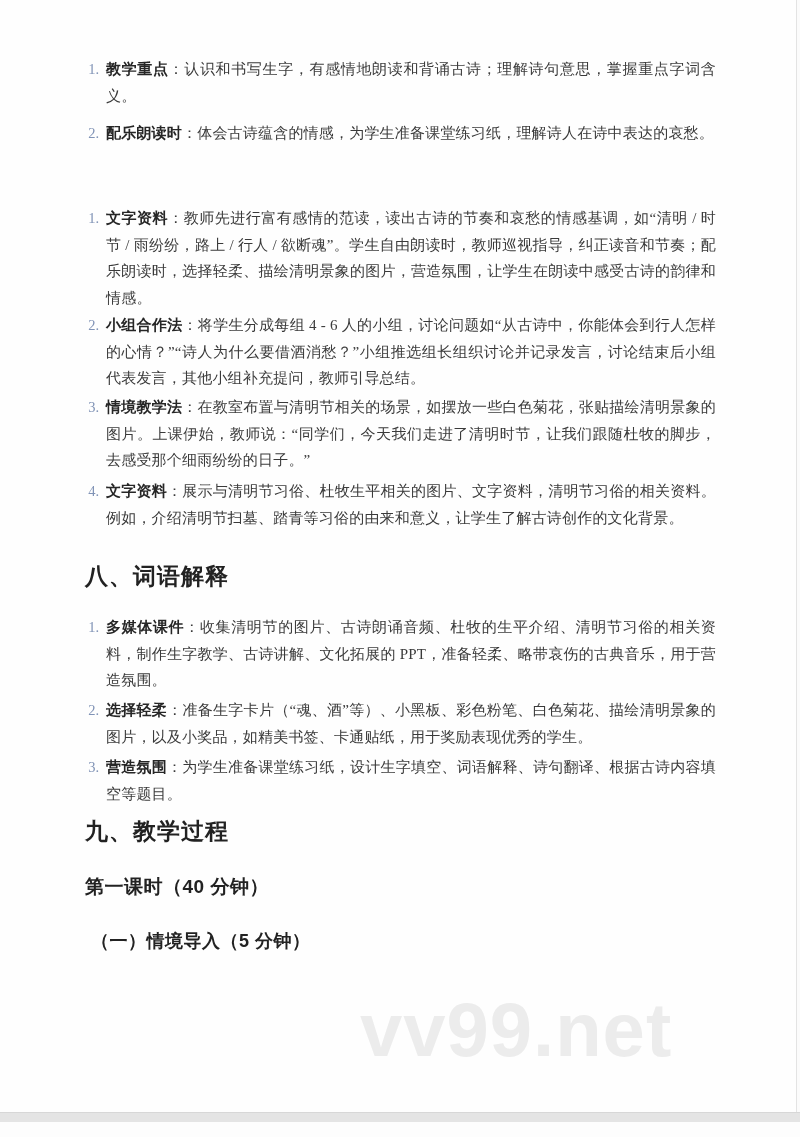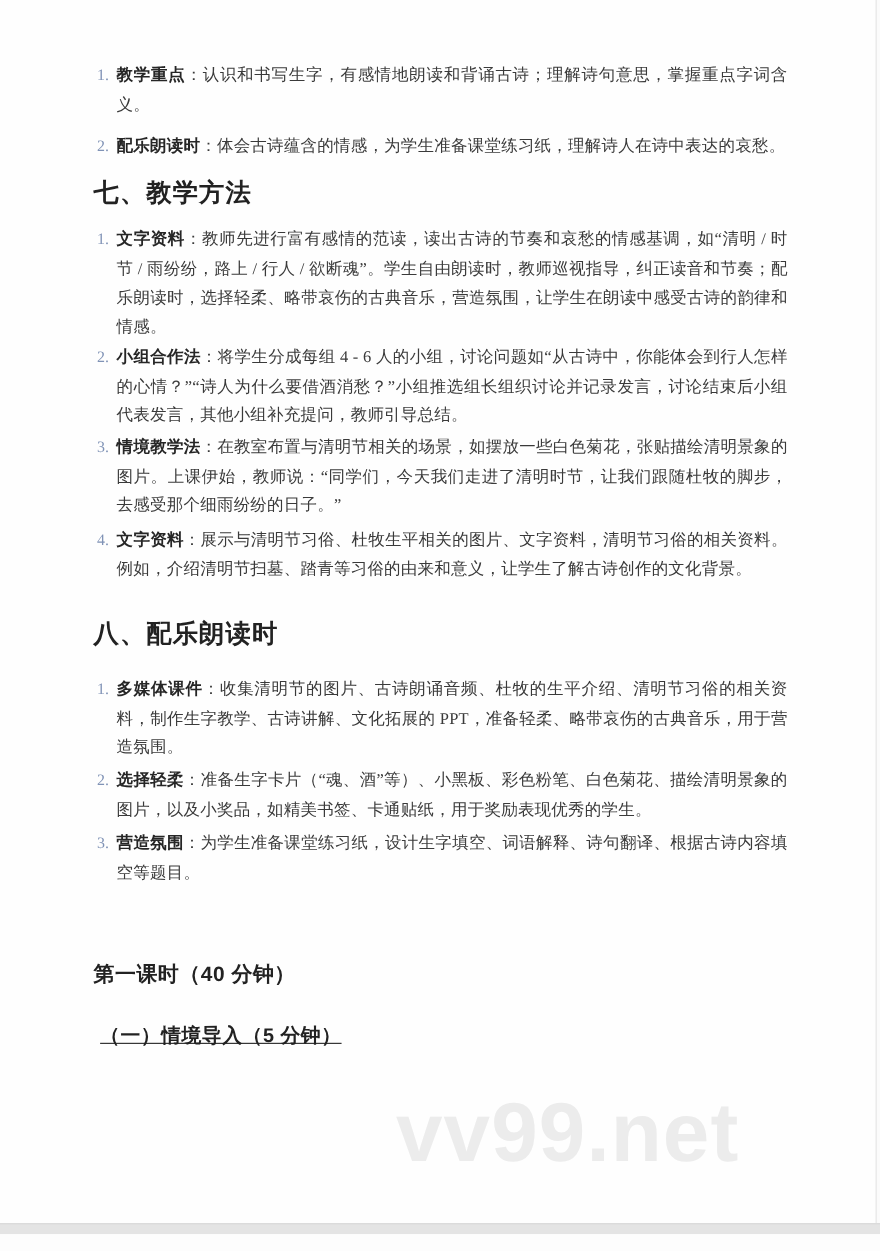--- a/index.html
+++ b/index.html
@@ -114,73 +114,73 @@
   .pos-m1 { top: 205px; }
   .pos-m2 { top: 312px; }
   .pos-m3 { top: 394px; }
   .pos-m4 { top: 478px; }
   .pos-s8 { top: 561px; }
   .pos-p1 { top: 614px; }
   .pos-p2 { top: 697px; }
   .pos-p3 { top: 754px; }
   .pos-s9 { top: 816px; }
   .pos-t1 { top: 874px; }
-  .pos-t2 { top: 929px; text-decoration: underline; }
+  .pos-t2 { top: 929px; }
 </style>
 </head>
 <body>
 
 <div class="viewport">
   <div class="page">
 
     <div class="watermark">vv99.net</div>
 
     <div class="item pos-i1">
       <span class="num">1.</span>
       <span class="txt"><b>教学重点</b><span>：认识和书写生字，有感情地朗读和背诵古诗；理解诗句意思，掌握重点字词含义。</span></span>
     </div>
     <div class="item pos-i2">
       <span class="num">2.</span>
       <span class="txt"><b>配乐朗读时</b><span>：体会古诗蕴含的情感，为学生准备课堂练习纸，理解诗人在诗中表达的哀愁。</span></span>
     </div>
 
-    <div class="h2 pos-s7">七、教学方法</div>
 
     <div class="item pos-m1">
       <span class="num">1.</span>
-      <span class="txt"><b>文字资料</b><span>：教师先进行富有感情的范读，读出古诗的节奏和哀愁的情感基调，如“清明 / 时节 / 雨纷纷，路上 / 行人 / 欲断魂”。学生自由朗读时，教师巡视指导，纠正读音和节奏；配乐朗读时，选择轻柔、略带哀伤的古典音乐，营造氛围，让学生在朗读中感受古诗的韵律和情感。</span></span>
+      <span class="txt"><b>文字资料</b><span>：教师先进行富有感情的范读，读出古诗的节奏和哀愁的情感基调，如“清明 / 时节 / 雨纷纷，路上 / 行人 / 欲断魂”。学生自由朗读时，教师巡视指导，纠正读音和节奏；配乐朗读时，选择轻柔、描绘清明景象的图片，营造氛围，让学生在朗读中感受古诗的韵律和情感。</span></span>
     </div>
     <div class="item pos-m2">
       <span class="num">2.</span>
       <span class="txt"><b>小组合作法</b><span>：将学生分成每组 4 - 6 人的小组，讨论问题如“从古诗中，你能体会到行人怎样的心情？”“诗人为什么要借酒消愁？”小组推选组长组织讨论并记录发言，讨论结束后小组代表发言，其他小组补充提问，教师引导总结。</span></span>
     </div>
     <div class="item pos-m3">
       <span class="num">3.</span>
       <span class="txt"><b>情境教学法</b><span>：在教室布置与清明节相关的场景，如摆放一些白色菊花，张贴描绘清明景象的图片。上课伊始，教师说：“同学们，今天我们走进了清明时节，让我们跟随杜牧的脚步，去感受那个细雨纷纷的日子。”</span></span>
     </div>
     <div class="item pos-m4">
       <span class="num">4.</span>
       <span class="txt"><b>文字资料</b><span>：展示与清明节习俗、杜牧生平相关的图片、文字资料，清明节习俗的相关资料。例如，介绍清明节扫墓、踏青等习俗的由来和意义，让学生了解古诗创作的文化背景。</span></span>
     </div>
 
-    <div class="h2 pos-s8">八、配乐朗读时</div>
+    <div class="h2 pos-s8">八、词语解释</div>
 
     <div class="item pos-p1">
       <span class="num">1.</span>
       <span class="txt"><b>多媒体课件</b><span>：收集清明节的图片、古诗朗诵音频、杜牧的生平介绍、清明节习俗的相关资料，制作生字教学、古诗讲解、文化拓展的 PPT，准备轻柔、略带哀伤的古典音乐，用于营造氛围。</span></span>
     </div>
     <div class="item pos-p2">
       <span class="num">2.</span>
       <span class="txt"><b>选择轻柔</b><span>：准备生字卡片（“魂、酒”等）、小黑板、彩色粉笔、白色菊花、描绘清明景象的图片，以及小奖品，如精美书签、卡通贴纸，用于奖励表现优秀的学生。</span></span>
     </div>
     <div class="item pos-p3">
       <span class="num">3.</span>
       <span class="txt"><b>营造氛围</b><span>：为学生准备课堂练习纸，设计生字填空、词语解释、诗句翻译、根据古诗内容填空等题目。</span></span>
     </div>
 
+    <div class="h2 pos-s9">九、教学过程</div>
     <div class="h3 pos-t1">第一课时（40 分钟）</div>
     <div class="h4 pos-t2">（一）情境导入（5 分钟）</div>
 
   </div>
 
   <div class="page-separator"></div>
   <div class="next-page"></div>
 </div>
 
 </body></html>

